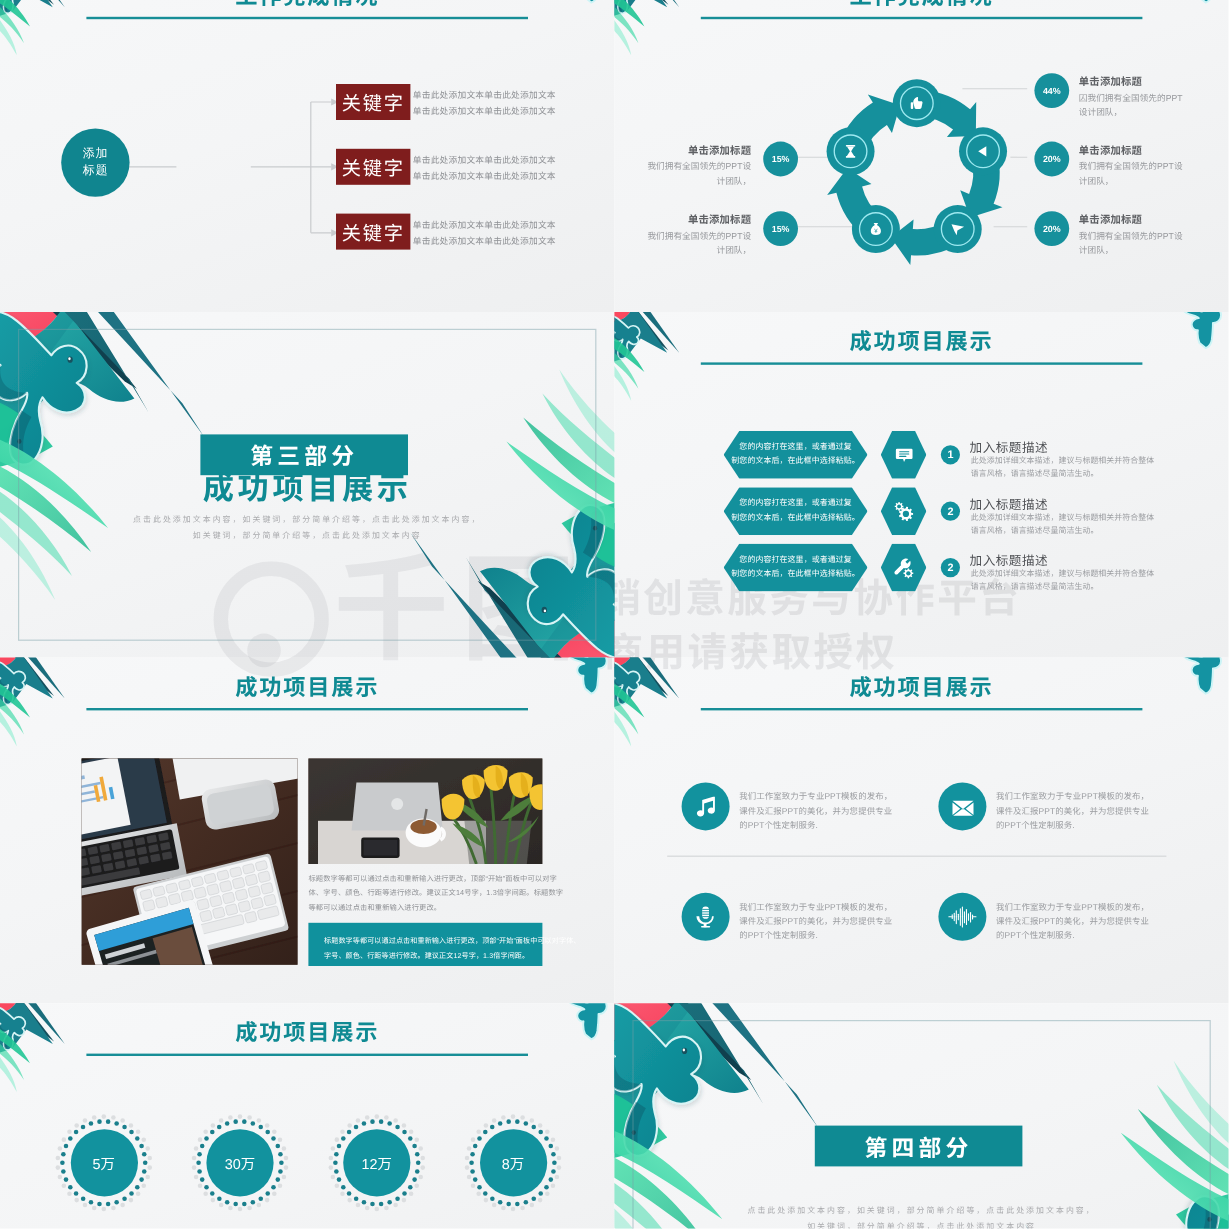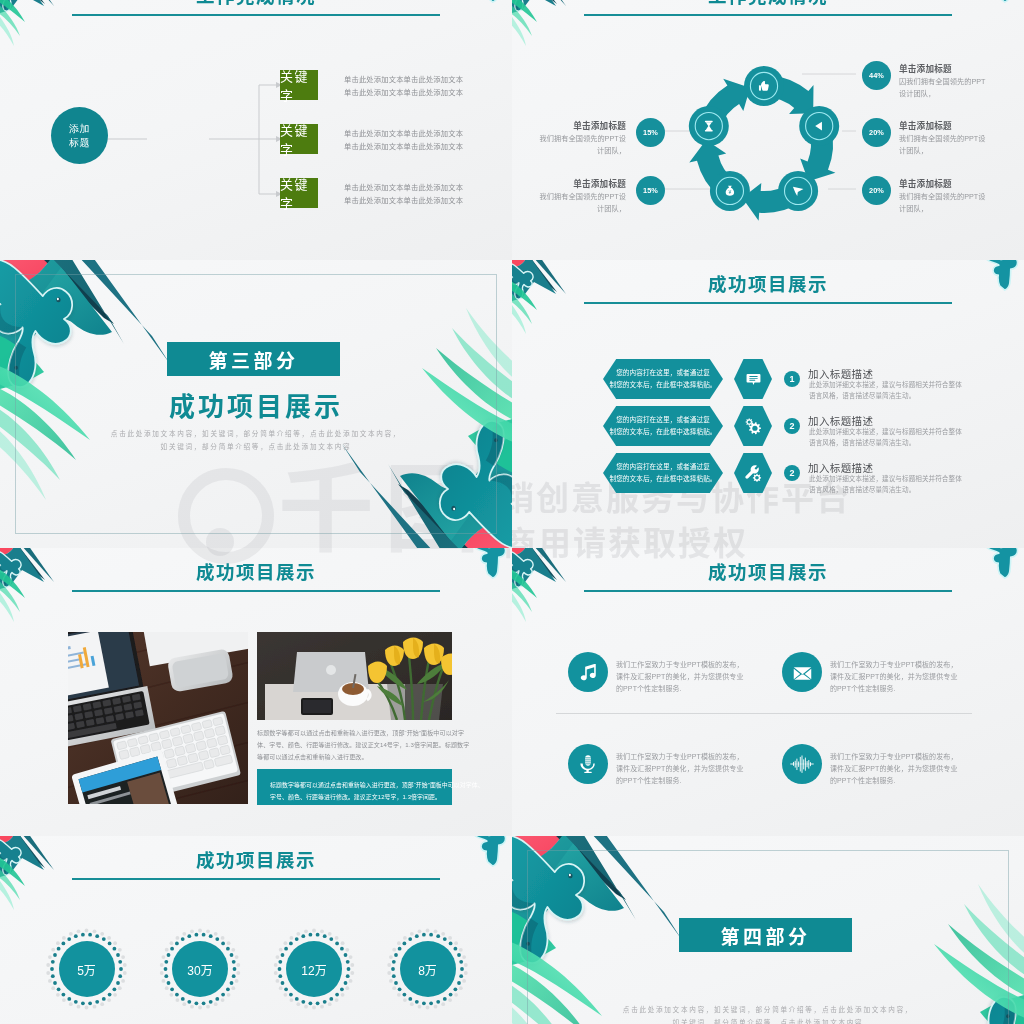--- a/index.html
+++ b/index.html
@@ -23,35 +23,35 @@
             font-size:18.5px;font-weight:bold;color:#0f8a93;letter-spacing:1.5px;
             line-height:1.2;}
   .hd-rule{position:absolute;left:72px;width:368px;top:42px;height:1.8px;background:#178e97;}
   .cn{font-family:"Liberation Sans","Noto Sans CJK SC","DejaVu Sans",sans-serif;}
   svg{display:block;overflow:visible}
   .abs{position:absolute}
 
   
   .div-frame{position:absolute;left:15px;top:14px;right:15px;bottom:14px;
              border:1px solid rgba(120,160,166,0.45);pointer-events:none;}
-  .div-badge{position:absolute;left:167px;top:82px;width:173px;height:34px;
+  .div-badge{position:absolute;left:167px;top:102px;width:173px;height:34px;
              background:#0f8a93;display:flex;align-items:center;justify-content:center;}
   .div-badge span{color:#fff;font-size:19px;font-weight:bold;letter-spacing:3.5px;}
   .div-title{position:absolute;left:0;right:0;top:131px;text-align:center;
              color:#0f8a93;font-size:26px;font-weight:bold;letter-spacing:3px;line-height:1.25;}
   .div-sub{position:absolute;left:0;right:0;top:168px;text-align:center;
            color:#a9aaad;font-size:6.6px;letter-spacing:1.7px;line-height:1.95;}
   .artbox{position:absolute;left:0;top:0;width:512px;height:288px;pointer-events:none}
 
   
   .circ{position:absolute;border-radius:50%;background:#10858f;color:#fff;
         display:flex;flex-direction:column;align-items:center;justify-content:center;
         font-size:9.5px;line-height:1.35;letter-spacing:0.5px;}
-  .kw{position:absolute;width:38px;height:30px;background:#4d7c0f;color:#fff;
-      display:flex;align-items:center;justify-content:center;font-size:13px;letter-spacing:1.5px;}
+  .kw{position:absolute;width:62px;height:30px;background:#7f1d1d;color:#fff;
+      display:flex;align-items:center;justify-content:center;font-size:16px;letter-spacing:1.5px;}
   .s1txt{position:absolute;font-size:7.3px;color:#8e9094;line-height:1.75;letter-spacing:0.15px;white-space:nowrap;}
 
   
   .pill{position:absolute;width:29px;height:29px;border-radius:50%;background:#16909c;
         color:#fff;display:flex;align-items:center;justify-content:center;font-size:7.4px;font-weight:bold;}
   .s2h{position:absolute;font-size:8.6px;font-weight:bold;color:#5e6064;letter-spacing:.2px;}
   .s2d{position:absolute;font-size:7.2px;color:#97999d;line-height:1.6;letter-spacing:.05px;}
 
   
   .hexbig{position:absolute;width:120px;height:40px;background:#13909c;

